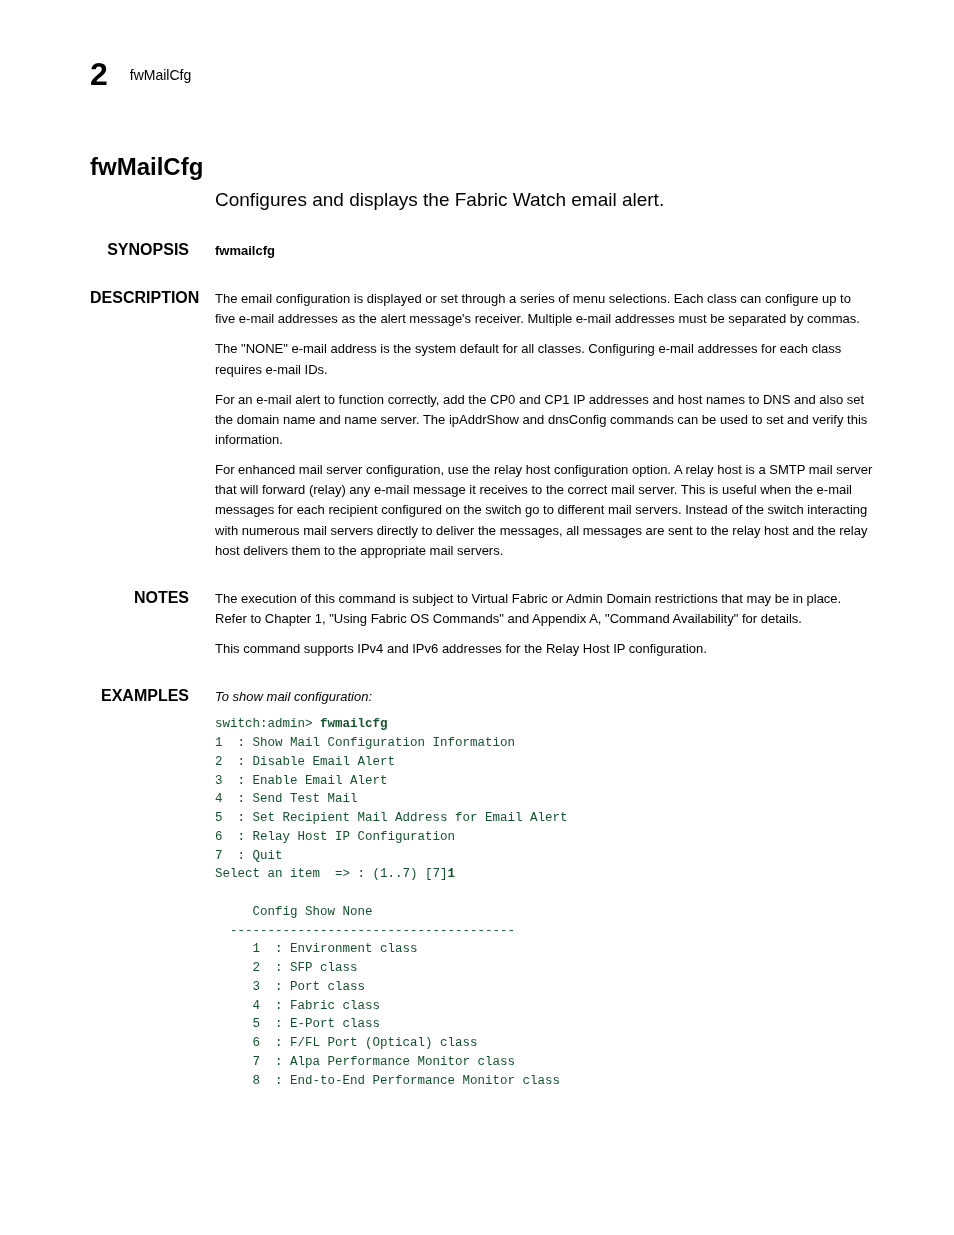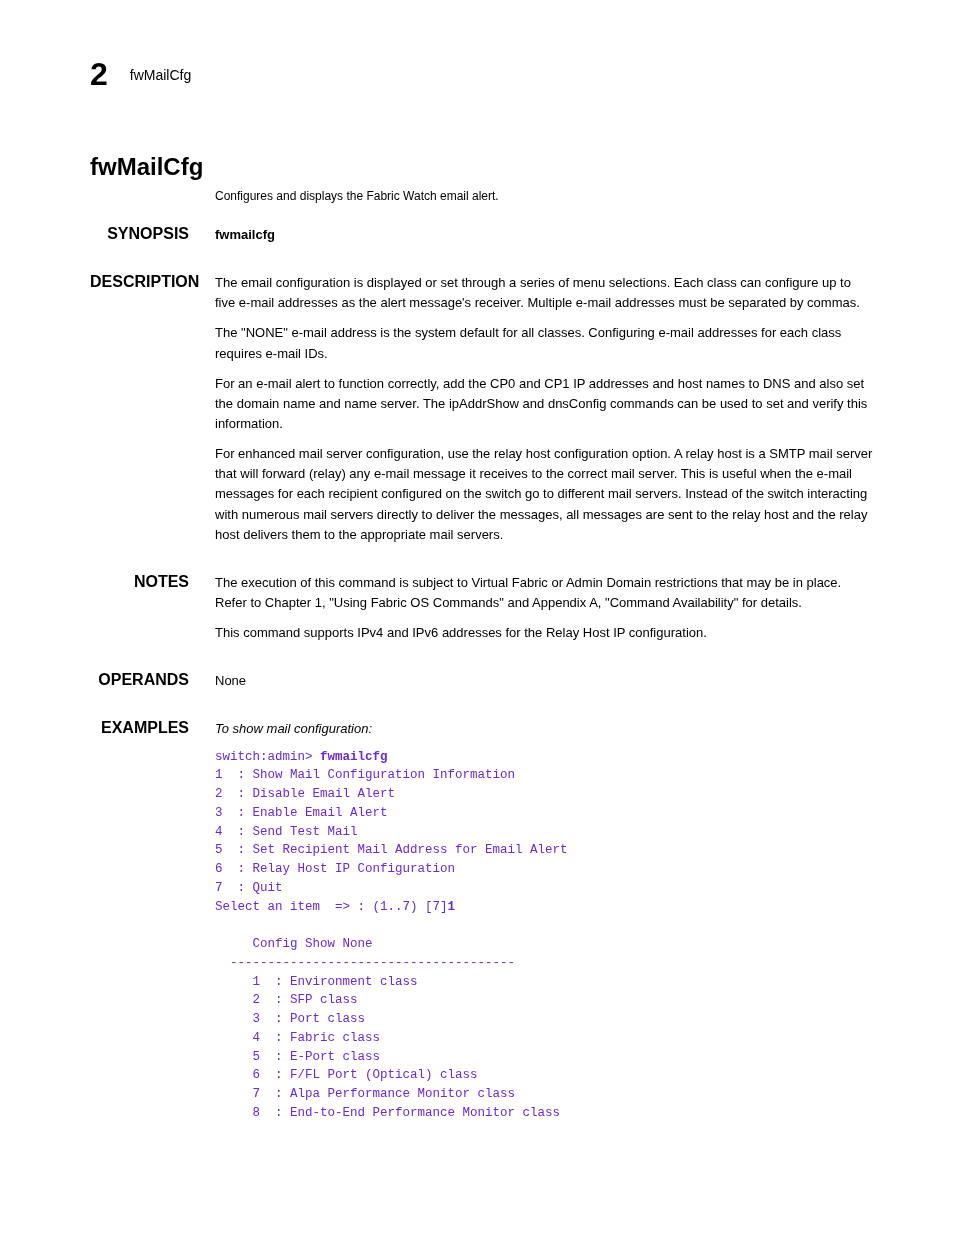--- a/index.html
+++ b/index.html
@@ -35,23 +35,23 @@
     color: #000;
   }
 
   .title {
     font-size: 24px;
     font-weight: 600;
     margin-bottom: 8px;
   }
 
   .subtitle {
-    font-size: 12px;
+    font-size: 19px;
     margin-left: 125px;
-    margin-bottom: 22px;
+    margin-bottom: 30px;
   }
 
   .section {
     display: flex;
     margin-bottom: 18px;
   }
 
   .section-label {
     width: 125px;
     flex-shrink: 0;
@@ -71,21 +71,21 @@
   .section-body p {
     margin: 0 0 10px 0;
   }
 
   .code-block {
     font-family: "Courier New", Courier, monospace;
     font-size: 12.5px;
     white-space: pre;
     line-height: 1.5;
     margin-left: 125px;
-    color: #6d28d9;
+    color: #14532d;
   }
 
   .code-bold {
     font-weight: 700;
   }
 </style>
 </head>
 <body>
 
 <div class="page">
@@ -116,26 +116,20 @@
   </div>
 
   <div class="section">
     <div class="section-label">NOTES</div>
     <div class="section-body">
       <p>The execution of this command is subject to Virtual Fabric or Admin Domain restrictions that may be in place. Refer to Chapter 1, "Using Fabric OS Commands" and Appendix A, "Command Availability" for details.</p>
       <p>This command supports IPv4 and IPv6 addresses for the Relay Host IP configuration.</p>
     </div>
   </div>
 
-  <div class="section">
-    <div class="section-label">OPERANDS</div>
-    <div class="section-body">
-      <p>None</p>
-    </div>
-  </div>
 
   <div class="section" style="margin-bottom:4px;">
     <div class="section-label">EXAMPLES</div>
     <div class="section-body">
       <p style="margin-bottom:4px;font-style:italic;">To show mail configuration:</p>
     </div>
   </div>
 
   <div class="code-block"><span>switch:admin&gt; </span><span class="code-bold">fwmailcfg</span>
 <span>1  : Show Mail Configuration Information

